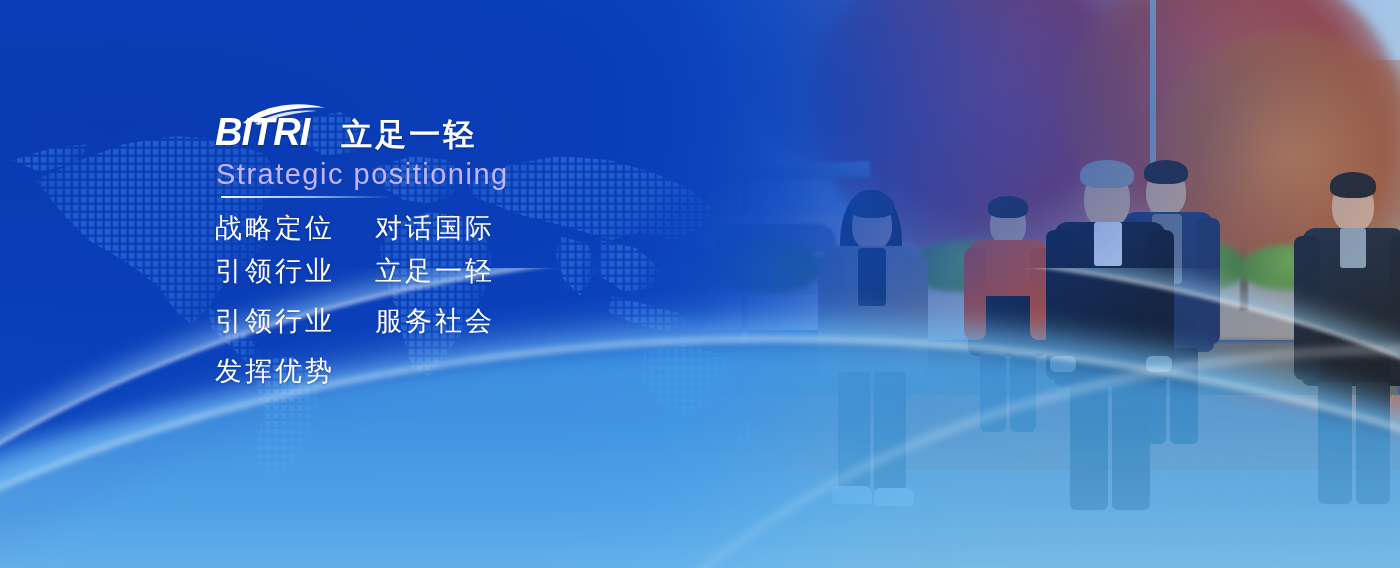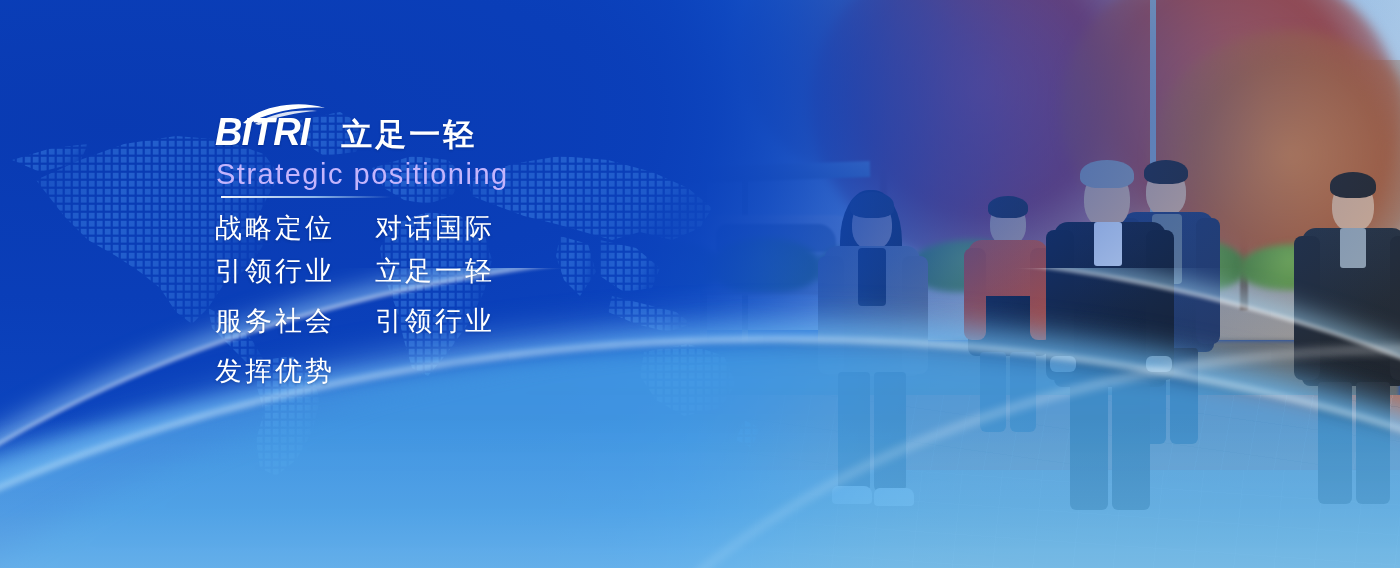--- a/index.html
+++ b/index.html
@@ -420,22 +420,22 @@
     <div class="slogans">
       <div class="slogan-row">
         <span class="slogan-col">战略定位</span>
         <span class="slogan-col">对话国际</span>
       </div>
       <div class="slogan-row">
         <span class="slogan-col">引领行业</span>
         <span class="slogan-col">立足一轻</span>
       </div>
       <div class="slogan-row gap-extra">
+        <span class="slogan-col">引领行业</span>
         <span class="slogan-col">服务社会</span>
-        <span class="slogan-col">引领行业</span>
       </div>
       <div class="slogan-row gap-extra">
         <span class="slogan-col">发挥优势</span>
       </div>
     </div>
   </div>
 
   <div class="arcs">
     <div class="arc arc-fill"></div>
     <div class="arc arc-fill2"></div>

